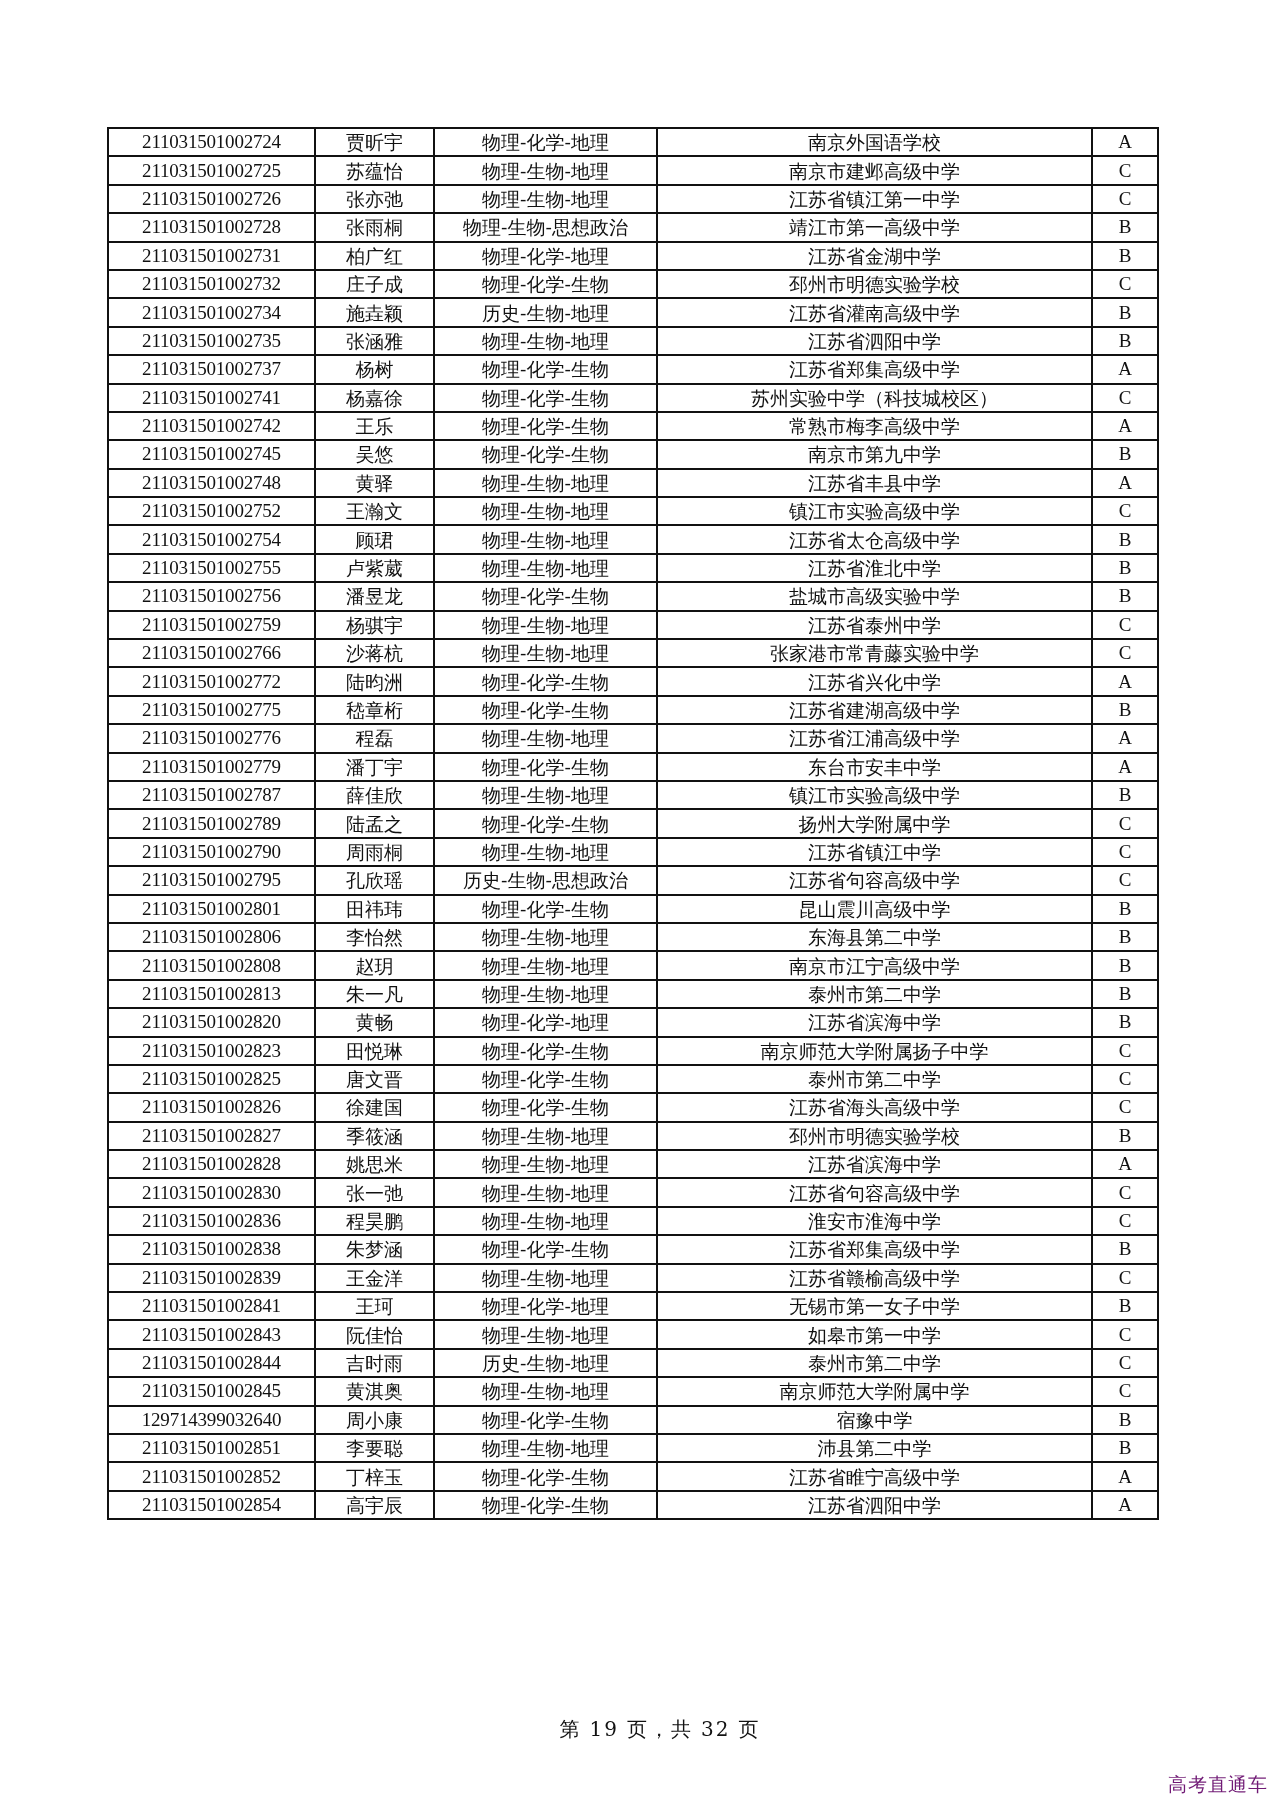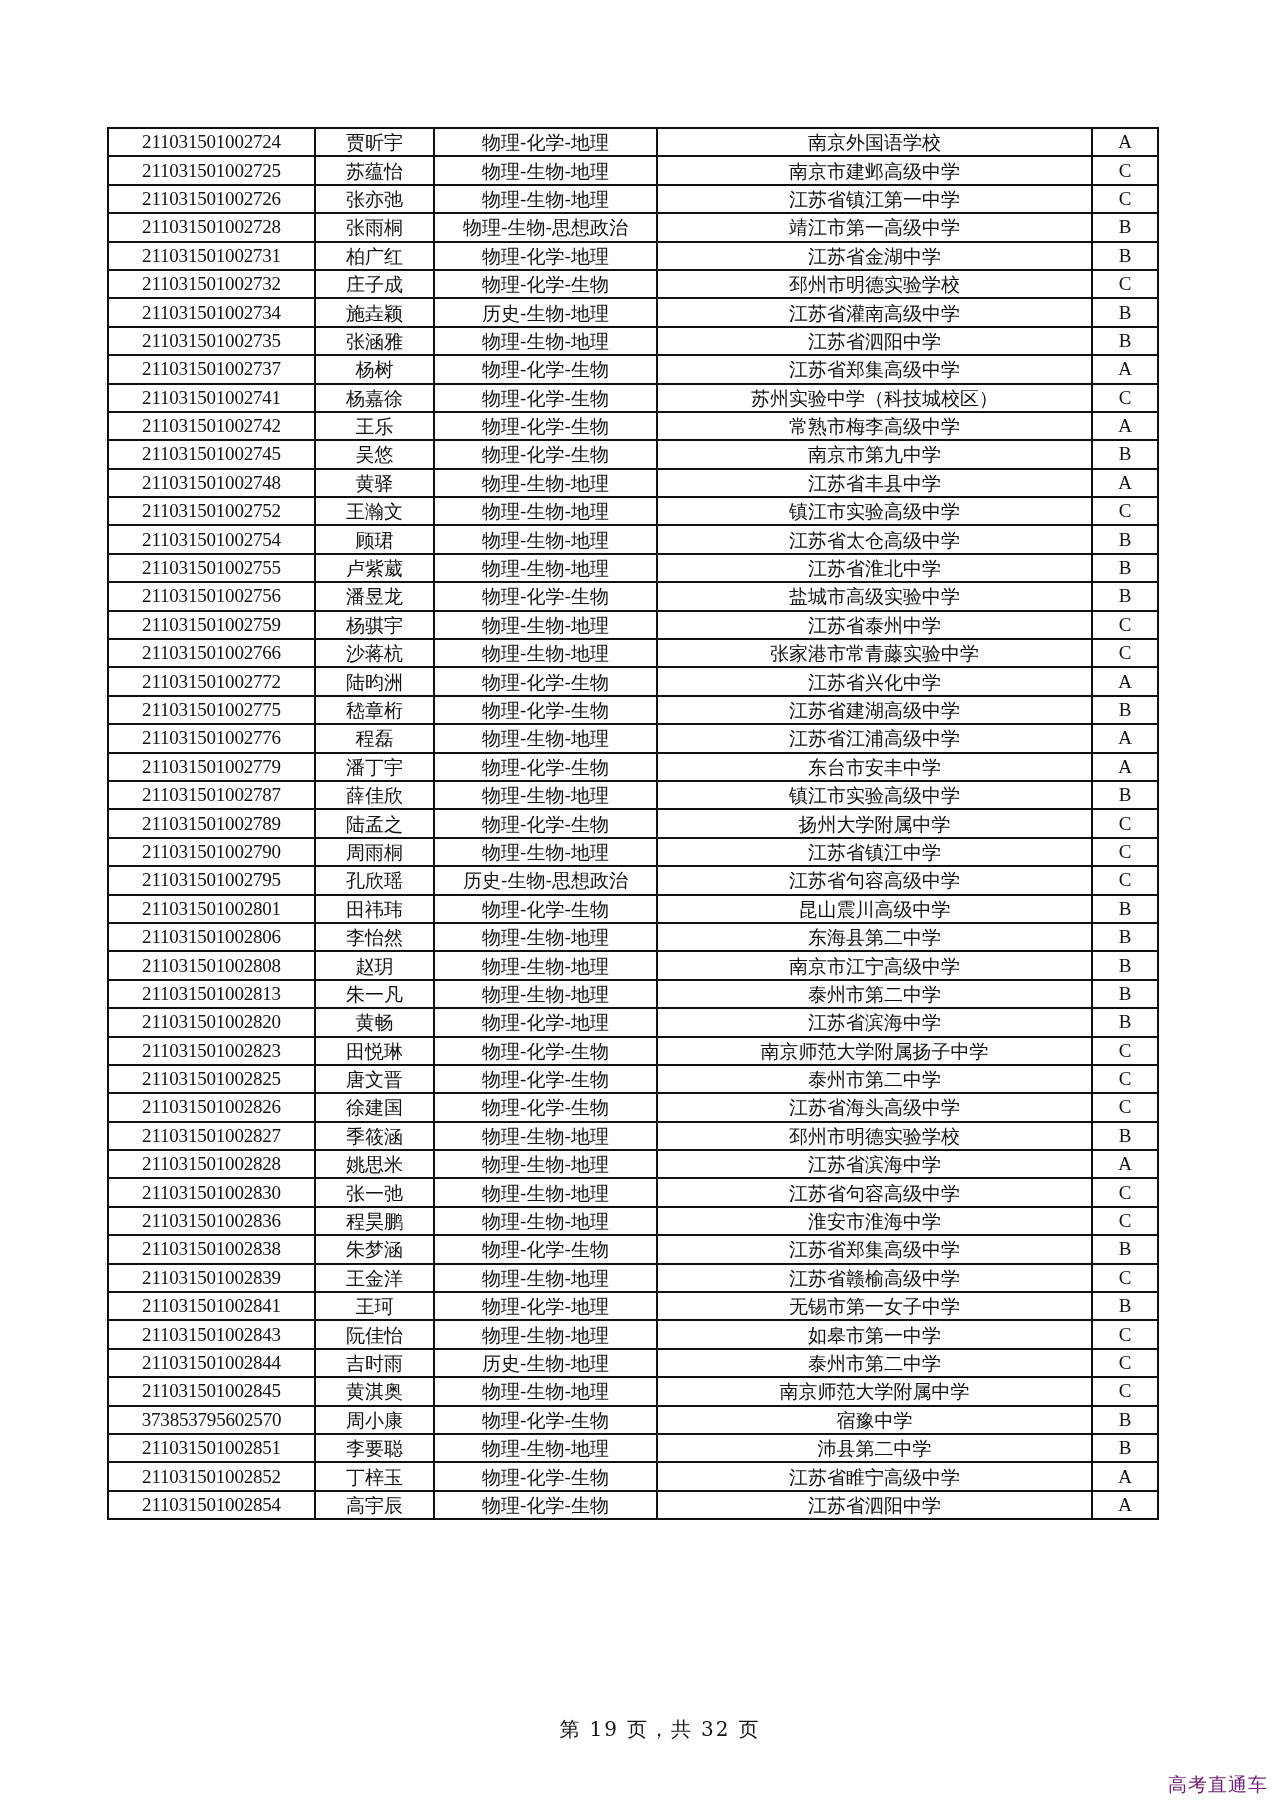--- a/index.html
+++ b/index.html
@@ -337,21 +337,21 @@
           <td class="c-grade">C</td>
         </tr>
         <tr>
           <td class="c-id">211031501002845</td>
           <td class="c-name">黄淇奥</td>
           <td class="c-subj">物理-生物-地理</td>
           <td class="c-school">南京师范大学附属中学</td>
           <td class="c-grade">C</td>
         </tr>
         <tr>
-          <td class="c-id">373853795602570</td>
+          <td class="c-id">129714399032640</td>
           <td class="c-name">周小康</td>
           <td class="c-subj">物理-化学-生物</td>
           <td class="c-school">宿豫中学</td>
           <td class="c-grade">B</td>
         </tr>
         <tr>
           <td class="c-id">211031501002851</td>
           <td class="c-name">李要聪</td>
           <td class="c-subj">物理-生物-地理</td>
           <td class="c-school">沛县第二中学</td>

